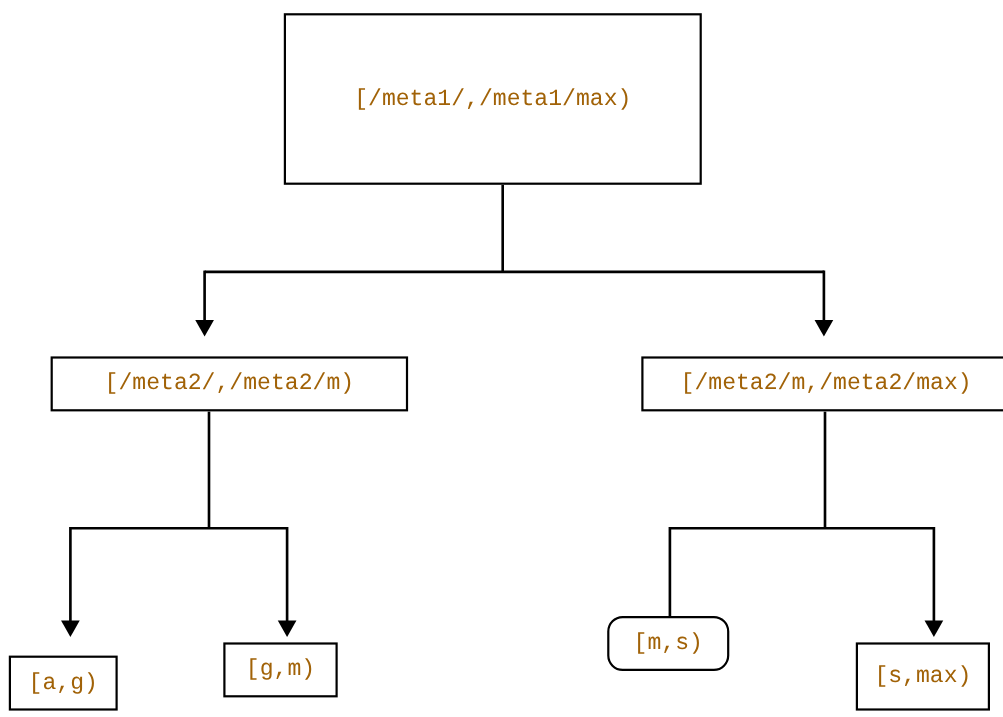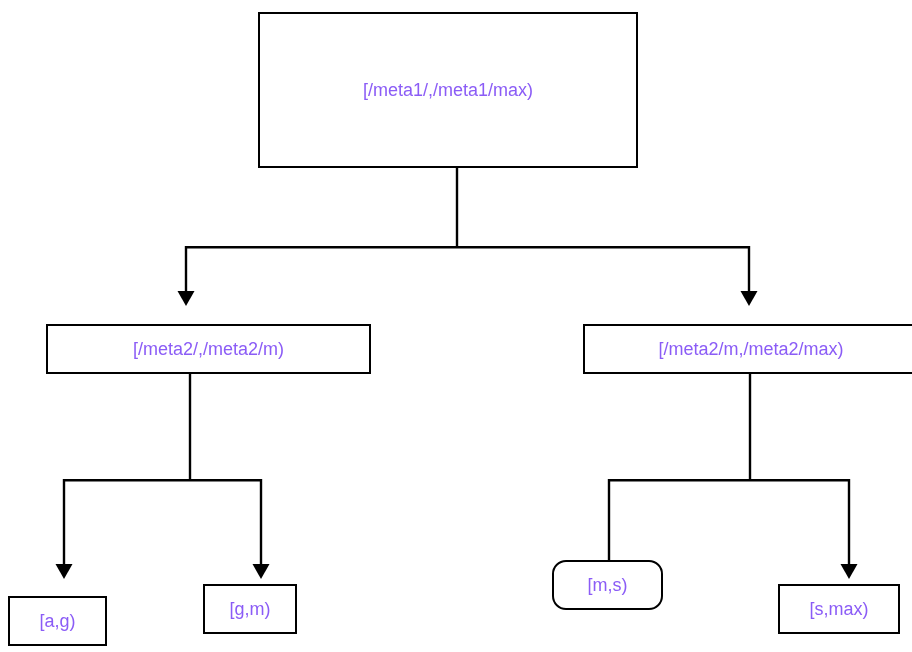--- a/index.html
+++ b/index.html
@@ -30,26 +30,26 @@
     position: absolute;
     box-sizing: border-box;
     border: 2px solid #000000;
     background: #ffffff;
     display: flex;
     align-items: center;
     justify-content: center;
     color: #000000;
   }
   .node-label {
-    font-family: Liberation Sans, sans-serif;
-    font-size: 18px;
+    font-family: Liberation Mono, monospace;
+    font-size: 21px;
     line-height: 1;
     letter-spacing: 0px;
     white-space: pre;
-    color: #8b5cf6;
+    color: #a16207;
   }
   .node-root {
     left: 258px;
     top: 12px;
     width: 380px;
     height: 156px;
   }
   .node-mid-left {
     left: 22px;
     top: 324px;
@@ -66,35 +66,35 @@
   .node-leaf-1 {
     left: 8px;
     top: 584px;
     width: 99px;
     height: 50px;
     margin-top: 12px;
   }
   .node-leaf-2 {
     left: 203px;
     top: 584px;
-    width: 94px;
+    width: 104px;
     height: 50px;
   }
   .node-leaf-3 {
     left: 552px;
     top: 560px;
     width: 111px;
     height: 50px;
     border-radius: 14px;
   }
   .node-leaf-4 {
     left: 778px;
     top: 584px;
     width: 122px;
-    height: 50px;
+    height: 62px;
   }
   .edge-line {
     stroke: #000000;
     stroke-width: 2.4;
     fill: none;
     stroke-linecap: butt;
   }
   .arrow-head {
     fill: #000000;
     stroke: none;

